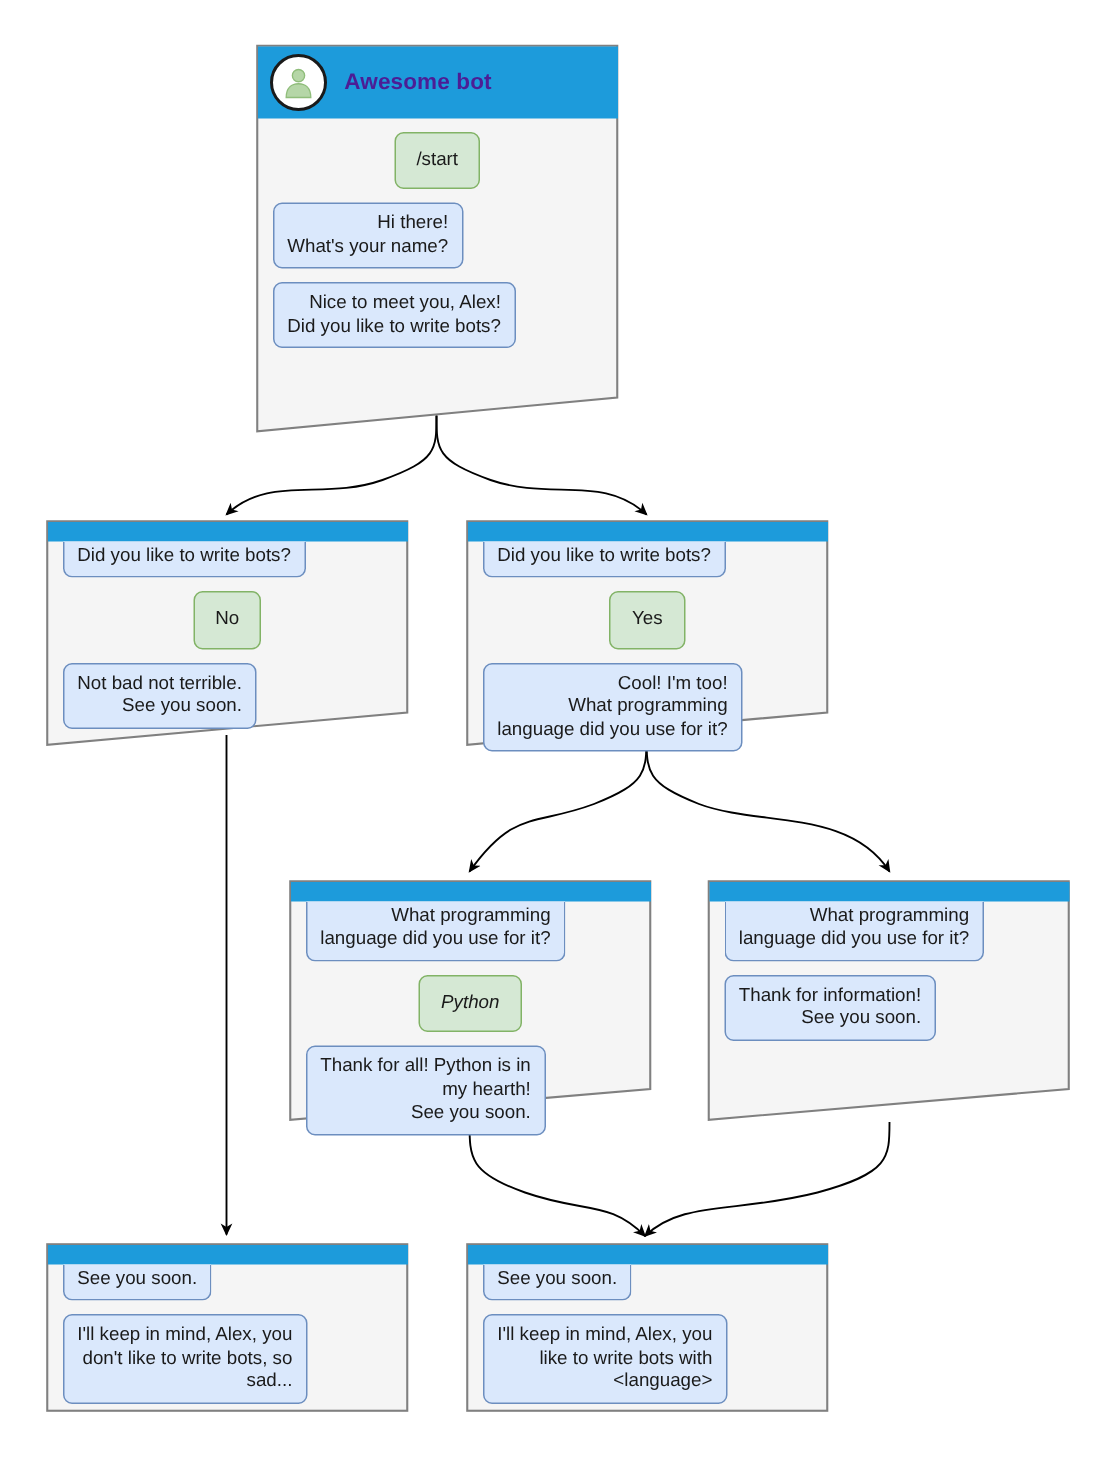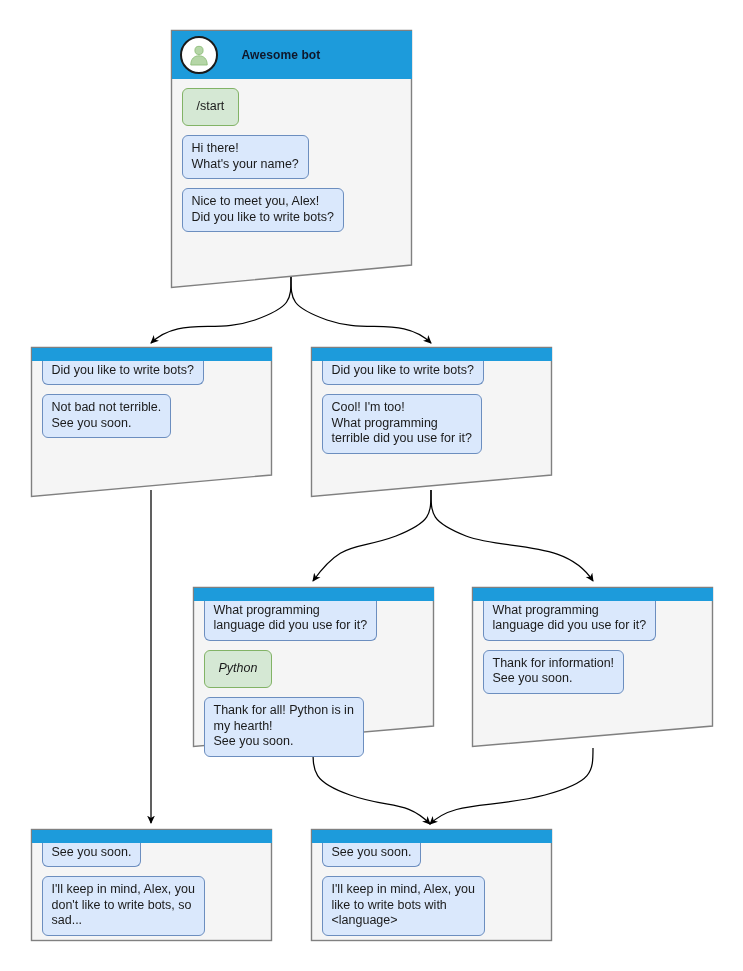--- a/index.html
+++ b/index.html
@@ -60,47 +60,48 @@
     border-radius: 50%;
     background: #ffffff;
     border: 2px solid #1a1a1a;
     box-sizing: border-box;
     display: flex;
     align-items: center;
     justify-content: center;
     flex: 0 0 auto;
   }
   .bot-title {
-    color: #0f172a;
-    font-size: 12px;
+    color: #4c1d95;
+    font-size: 15px;
     font-weight: bold;
-    margin-left: 24px;
+    margin-left: 12px;
     letter-spacing: 0.1px;
   }
   .chat {
     position: relative;
     padding: 9px 10px 8px 10px;
     box-sizing: border-box;
   }
   .row {
     display: flex;
     margin-bottom: 9px;
   }
   .row:last-child { margin-bottom: 0; }
   .row.left { justify-content: flex-start; }
-  .row.right { justify-content: flex-start; }
+  .row.right { justify-content: center; }
   .bubble {
     box-sizing: border-box;
     border-radius: 6px;
     padding: 5px 9px 6px 9px;
     font-size: 12.5px;
     line-height: 15.5px;
     color: #1a1a1a;
     white-space: pre-line;
     max-width: 175px;
+    text-align: right;
   }
   .bubble.bot {
     background: #dae8fc;
     border: 1px solid #6c8ebf;
   }
   .bubble.user {
     background: #d5e8d4;
     border: 1px solid #82b366;
     text-align: left;
   }
@@ -175,42 +176,48 @@
   <div class="node" style="left:30px; top:346px; width:243px; height:152px;">
     <svg class="node-shape" viewBox="0 0 243 152" preserveAspectRatio="none">
       <polygon points="1.5,1.5 241.5,1.5 241.5,129 1.5,150.5" fill="#f5f5f5" stroke="#808080" stroke-width="1.4"></polygon>
     </svg>
     <div class="node-inner">
       <div class="hdr hdr-thin" style="width:240px; margin-left:1.5px; margin-top:1.5px;"></div>
       <div class="chat" style="width:240px; margin-left:1.5px; padding-top:0;">
         <div class="row left">
           <div class="bubble bot clip-top">Did you like to write bots?</div>
         </div>
+        <div class="row right" style="margin-top:9px;">
+          <div class="bubble user user-pad">No</div>
+        </div>
         <div class="row left">
           <div class="bubble bot">Not bad not terrible.
 See you soon.</div>
         </div>
       </div>
     </div>
   </div>
 
   <div class="node" style="left:310px; top:346px; width:243px; height:152px;">
     <svg class="node-shape" viewBox="0 0 243 152" preserveAspectRatio="none">
       <polygon points="1.5,1.5 241.5,1.5 241.5,129 1.5,150.5" fill="#f5f5f5" stroke="#808080" stroke-width="1.4"></polygon>
     </svg>
     <div class="node-inner">
       <div class="hdr hdr-thin" style="width:240px; margin-left:1.5px; margin-top:1.5px;"></div>
       <div class="chat" style="width:240px; margin-left:1.5px; padding-top:0;">
         <div class="row left">
           <div class="bubble bot clip-top">Did you like to write bots?</div>
         </div>
+        <div class="row right" style="margin-top:9px;">
+          <div class="bubble user user-pad">Yes</div>
+        </div>
         <div class="row left">
           <div class="bubble bot">Cool! I'm too!
 What programming
-terrible did you use for it?</div>
+language did you use for it?</div>
         </div>
       </div>
     </div>
   </div>
 
   <div class="node" style="left:192px; top:586px; width:243px; height:162px;">
     <svg class="node-shape" viewBox="0 0 243 162" preserveAspectRatio="none">
       <polygon points="1.5,1.5 241.5,1.5 241.5,140 1.5,160.5" fill="#f5f5f5" stroke="#808080" stroke-width="1.4"></polygon>
     </svg>
     <div class="node-inner">

